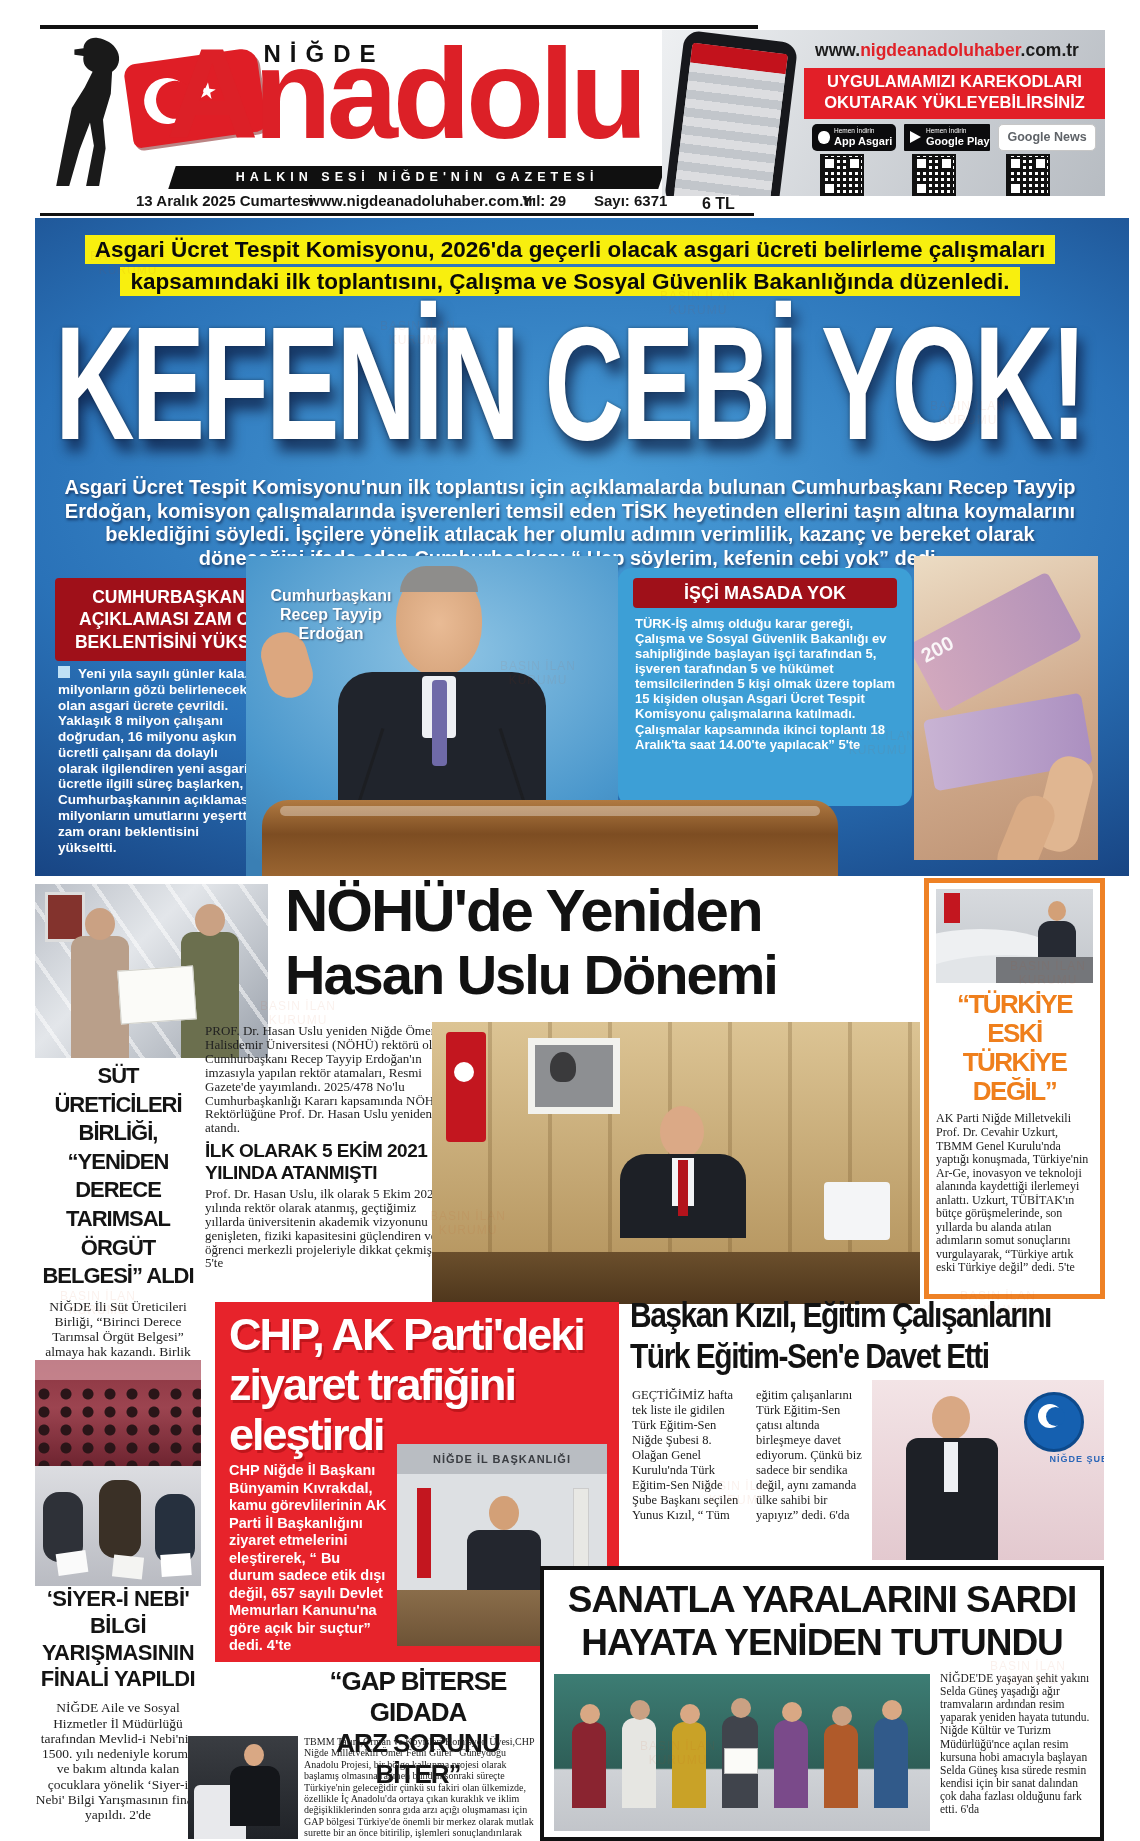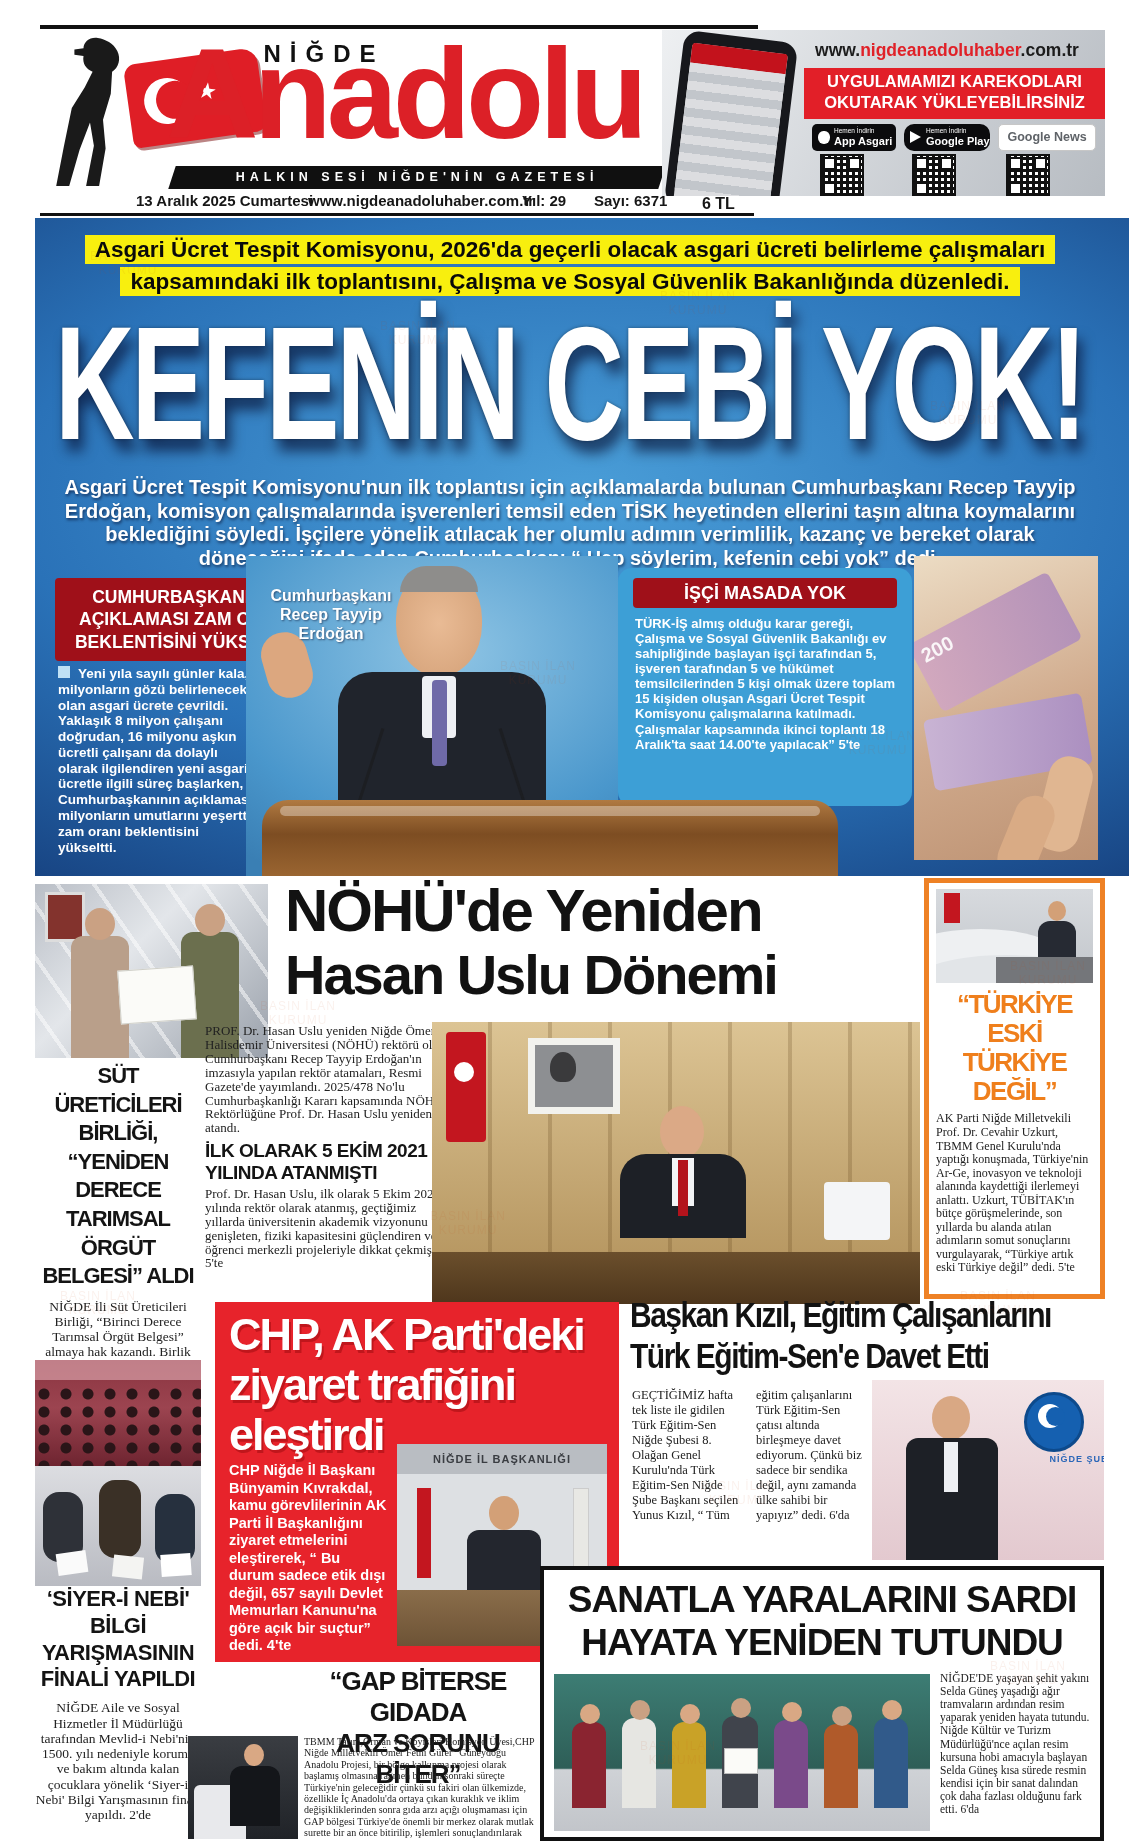--- a/index.html
+++ b/index.html
@@ -71,21 +71,21 @@
     </div>
     <div class="abs" style="left:142px;top:38px;width:301px;height:48px;background:#e21f28;padding-top:3px;">
       <div class="ctr b white" style="font-size:16.5px;line-height:21px;">UYGULAMAMIZI KAREKODLARI</div>
       <div class="ctr b white" style="font-size:16.5px;line-height:21px;">OKUTARAK YÜKLEYEBİLİRSİNİZ</div>
     </div>
     <div class="abs" style="left:150px;top:94px;width:84px;height:27px;background:#0b0b0d;border-radius:5px;color:#fff;">
       <span class="abs" style="left:6px;top:7px;width:12px;height:13px;background:#fff;border-radius:45% 45% 48% 48%;"></span>
       <span class="abs" style="left:22px;top:3px;font-size:6.5px;">Hemen İndirin</span>
       <span class="abs b" style="left:22px;top:11px;font-size:11px;">App Asgari</span>
     </div>
-    <div class="abs" style="left:242px;top:94px;width:86px;height:27px;background:#0b0b0d;border-radius:10px;color:#fff;">
+    <div class="abs" style="left:242px;top:94px;width:86px;height:27px;background:#0b0b0d;border-radius:1px;color:#fff;">
       <span class="abs" style="left:6px;top:7px;width:0;height:0;border-left:11px solid #fff;border-top:6.5px solid transparent;border-bottom:6.5px solid transparent;"></span>
       <span class="abs" style="left:22px;top:3px;font-size:6.5px;">Hemen İndirin</span>
       <span class="abs b" style="left:22px;top:11px;font-size:11px;">Google Play</span>
     </div>
     <div class="abs ctr b" style="left:336px;top:94px;width:96px;height:25px;background:#fff;border:1px solid #c7c7c7;border-radius:5px;font-size:12.5px;line-height:25px;color:#5f6368;">Google News</div>
     <div class="qr" style="left:158px;top:124px;width:40px;height:40px;">
       <span style="left:1px;top:1px;"></span>
         <span style="right:1px;top:1px;"></span>
         <span style="left:1px;bottom:1px;"></span>
     </div>

